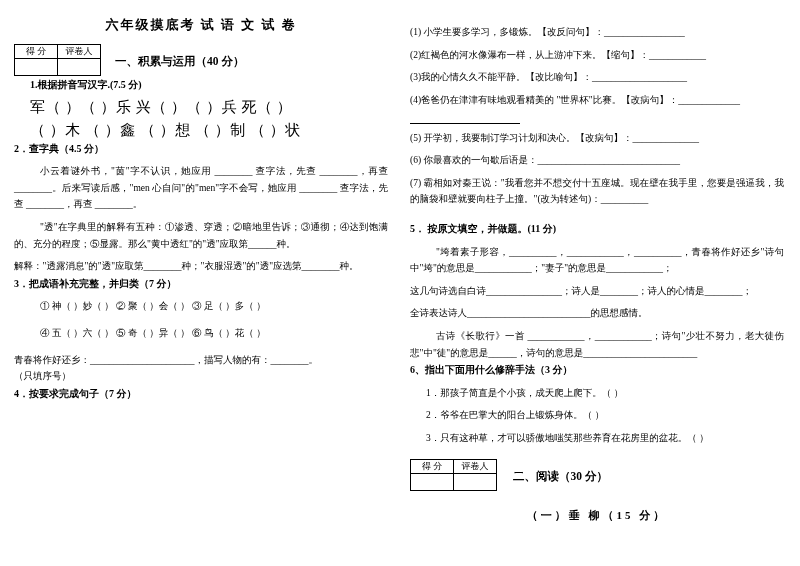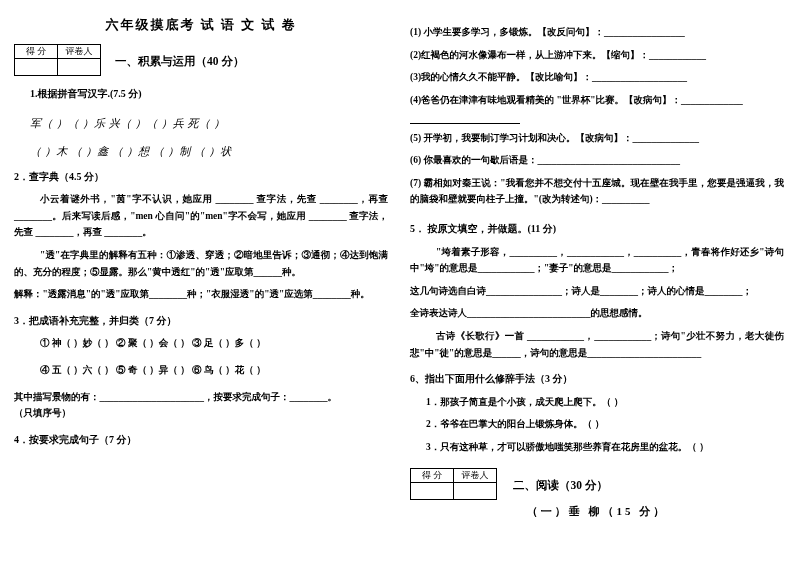--- a/index.html
+++ b/index.html
@@ -60,48 +60,46 @@
   .sec-title {
     font-size: 11.5px;
     font-weight: bold;
     padding-top: 10px;
   }
   .q {
     font-size: 9.5px;
     line-height: 1.75;
     margin: 6px 0 0 0;
     text-align: justify;
-    font-weight: bold;
   }
   .q-bold {
     font-weight: bold;
     font-size: 10px;
-    margin-top: 9px;
+    margin-top: 0;
   }
   .indent1 { text-indent: 16px; }
   .indent2 { text-indent: 26px; }
   .pinyin-row {
     font-size: 9.5px;
     letter-spacing: 1px;
     margin-top: 5px;
     padding-left: 34px;
   }
   .pinyin-row span { display: inline-block; }
   .char-row {
-    font-size: 11px;
-    margin-top: 13px;
+    font-size: 15px;
+    margin-top: 4px;
     letter-spacing: 0.5px;
-    font-style: italic;
   }
   .readtitle {
     text-align: center;
     font-size: 11px;
     font-weight: bold;
     letter-spacing: 3px;
-    margin-top: 4px;
+    margin-top: 17px;
   }
   .seccol2 {
     font-size: 11.5px;
     font-weight: bold;
   }
   .row-flex {
     display: flex;
     align-items: flex-start;
     gap: 16px;
     margin-top: 12px;
@@ -145,21 +143,21 @@
       <div class="char-row indent1">（    ）木  （    ）鑫  （    ）想  （    ）制  （    ）状</div>
 
       <div class="q q-bold">2．查字典（4.5 分）</div>
       <div class="q indent2">小云着谜外书，"茵"字不认识，她应用 ________ 查字法，先查 ________，再查 ________。后来写读后感，"men 心自问"的"men"字不会写，她应用 ________ 查字法，先查 ________，再查 ________。</div>
       <div class="q indent2">"透"在字典里的解释有五种：①渗透、穿透；②暗地里告诉；③通彻；④达到饱满的、充分的程度；⑤显露。那么"黄中透红"的"透"应取第______种。</div>
       <div class="q">解释："透露消息"的"透"应取第________种；"衣服湿透"的"透"应选第________种。</div>
 
       <div class="q q-bold">3．把成语补充完整，并归类（7 分）</div>
       <div class="q indent2">①  神（    ）妙（    ）  ②  聚（    ）会（    ）  ③  足（    ）多（    ）</div>
       <div class="q indent2" style="margin-top:10px">④  五（    ）六（    ）  ⑤  奇（    ）异（    ）  ⑥  鸟（    ）花（    ）</div>
-      <div class="q" style="margin-top:10px">其中描写景物的有：______________________，按要求完成句子：________。</div>
+      <div class="q" style="margin-top:10px">青春将作好还乡：______________________，描写人物的有：________。</div>
       <div class="q" style="margin-top:0">（只填序号）</div>
 
       <div class="q q-bold">4．按要求完成句子（7 分）</div>
 
     </div>
 
     <div class="col col-right">
 
       <div class="q" style="margin-top:14px">(1)  小学生要多学习，多锻炼。【改反问句】：_________________</div>
       <div class="q">(2)红褐色的河水像瀑布一样，从上游冲下来。【缩句】：____________</div>

